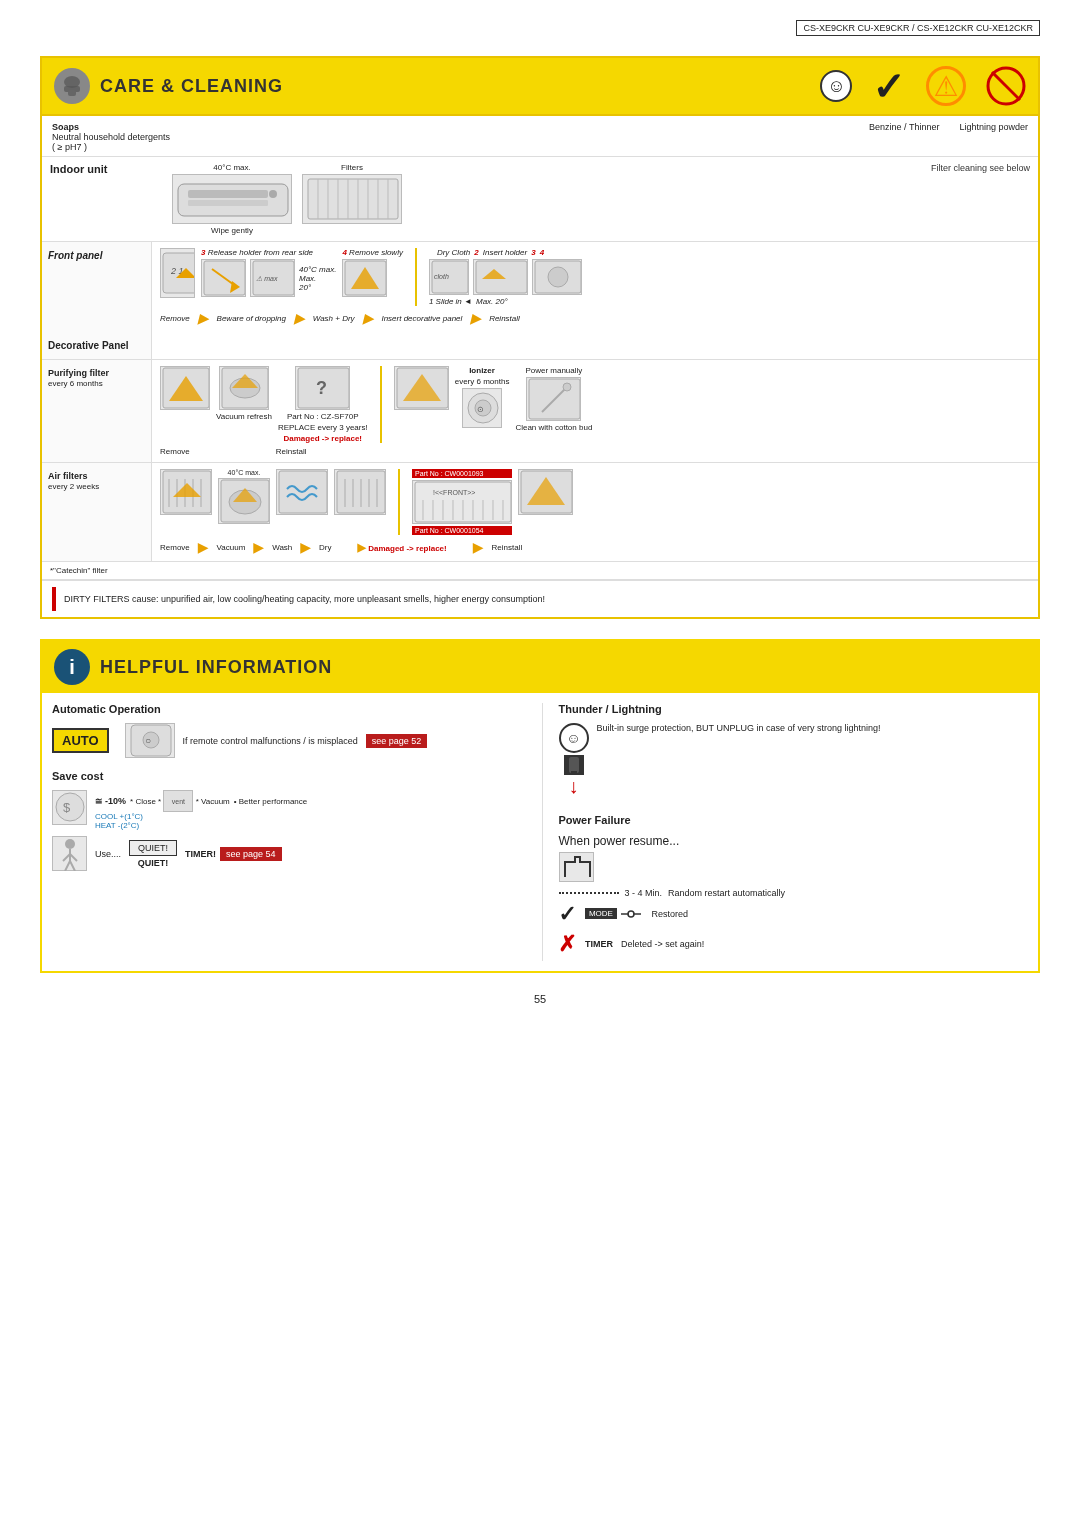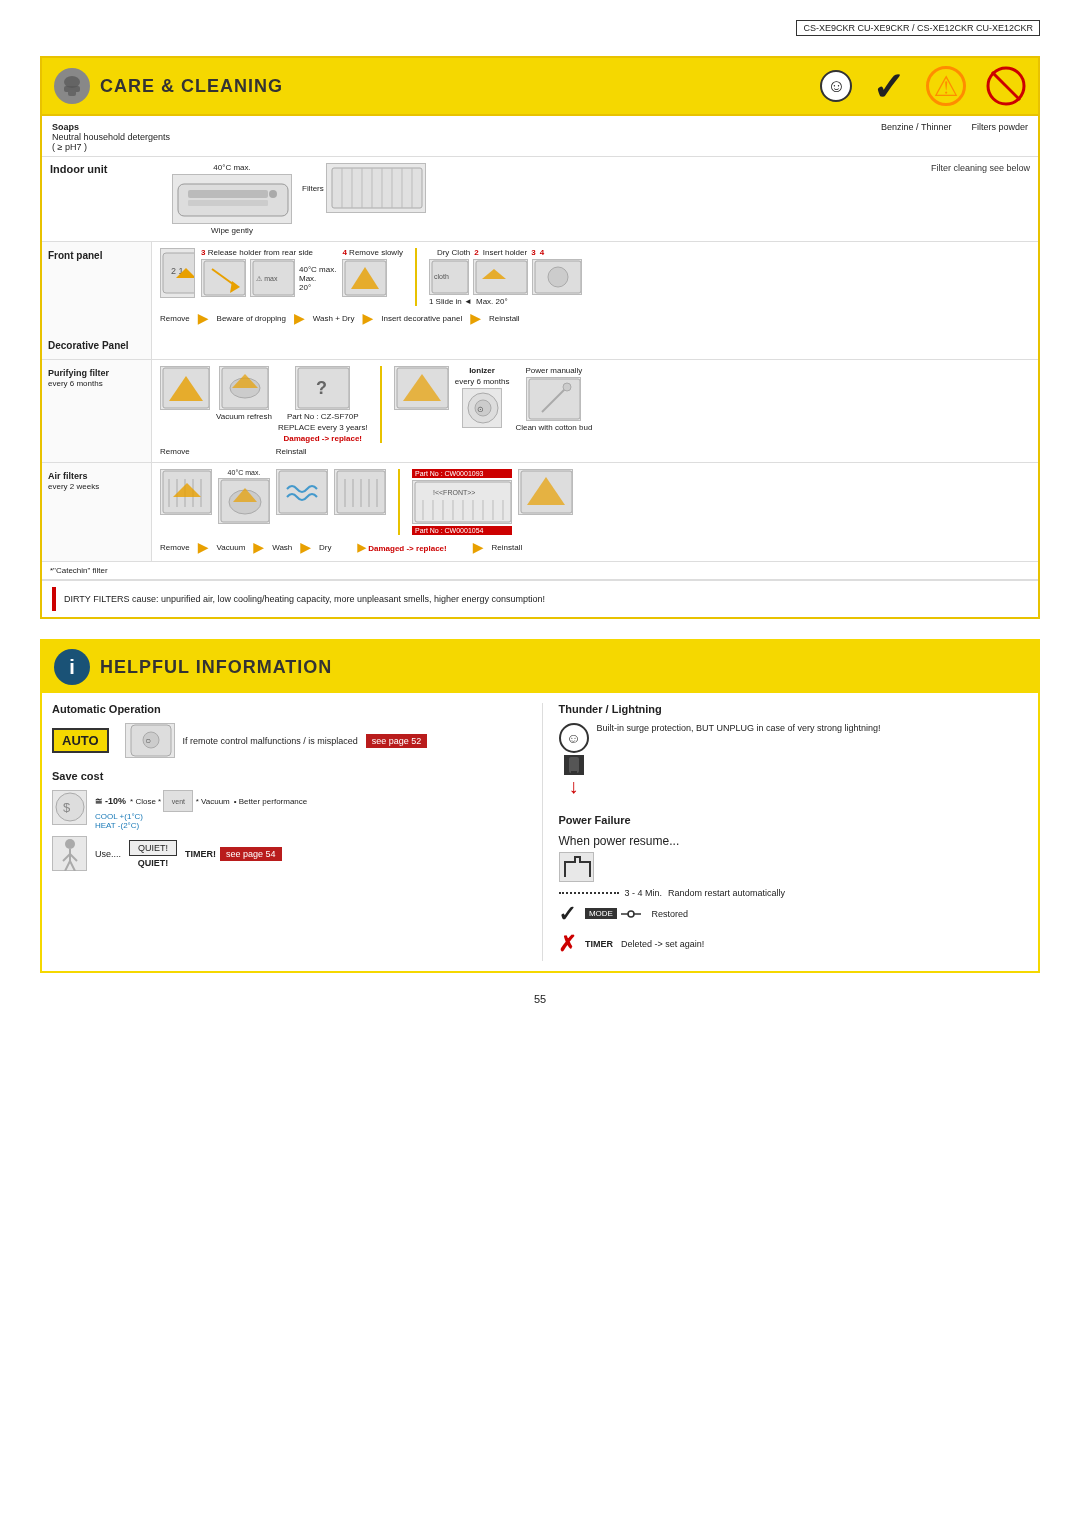--- a/index.html
+++ b/index.html
@@ -355,21 +355,21 @@
     <div class="header-top-row">
       <div style="display:flex;gap:4px;align-items:flex-start;">
         <div style="font-size:9px;">
           <span class="bold">Soaps</span><br>
           <span>Neutral household detergents</span><br>
           <span>( ≥ pH7 )</span>
         </div>
       </div>
       <div style="display:flex;gap:20px;font-size:9px;">
         <span>Benzine / Thinner</span>
-        <span>Filters powder</span>
+        <span>Lightning powder</span>
       </div>
     </div>
 
     <div class="indoor-row">
       <div style="min-width:110px;">
         <span class="bold">Indoor unit</span>
       </div>
       <div style="flex:1;display:flex;align-items:flex-start;gap:10px;">
 
         <div style="display:flex;flex-direction:column;align-items:center;gap:2px;">
@@ -378,42 +378,42 @@
 
             <svg width="120" height="50">
               <rect x="5" y="10" width="110" height="32" rx="6" fill="#ddd" stroke="#999"></rect>
               <rect x="15" y="16" width="80" height="8" rx="2" fill="#bbb"></rect>
               <rect x="15" y="26" width="80" height="6" rx="1" fill="#ccc"></rect>
               <circle cx="100" cy="20" r="4" fill="#aaa"></circle>
             </svg>
           </div>
           <span class="small">Wipe gently</span>
         </div>
-        <div style="display:flex;align-items:center;gap:2px;">
+        <div style="display:flex;flex-direction:column;align-items:center;gap:2px;">
           <span class="small">Filters</span>
           <div class="diagram-placeholder" style="width:100px;height:50px;">
             <svg width="100" height="50">
               <rect x="5" y="5" width="90" height="40" rx="2" fill="#e0e0e0" stroke="#aaa"></rect>
               <line x1="15" y1="5" x2="15" y2="45" stroke="#bbb" stroke-width="1"></line>
               <line x1="25" y1="5" x2="25" y2="45" stroke="#bbb" stroke-width="1"></line>
               <line x1="35" y1="5" x2="35" y2="45" stroke="#bbb" stroke-width="1"></line>
               <line x1="45" y1="5" x2="45" y2="45" stroke="#bbb" stroke-width="1"></line>
               <line x1="55" y1="5" x2="55" y2="45" stroke="#bbb" stroke-width="1"></line>
               <line x1="65" y1="5" x2="65" y2="45" stroke="#bbb" stroke-width="1"></line>
               <line x1="75" y1="5" x2="75" y2="45" stroke="#bbb" stroke-width="1"></line>
               <line x1="85" y1="5" x2="85" y2="45" stroke="#bbb" stroke-width="1"></line>
             </svg>
           </div>
         </div>
       </div>
       <div class="filter-cleaning-note">Filter cleaning see below</div>
     </div>
 
     <div style="border-bottom:1px solid #ddd;">
-      <div style="display:flex;">
+      <div style="display:flex;font-style:italic;">
         <div class="row-label">
           <span class="bold">Front panel</span>
         </div>
         <div style="flex:1;padding:6px 8px;">
 
           <div style="display:flex;align-items:flex-start;gap:6px;flex-wrap:nowrap;">
 
             <div style="display:flex;align-items:center;">
               <div class="diagram-placeholder" style="width:35px;height:50px;">
                 <svg width="55" height="50">

